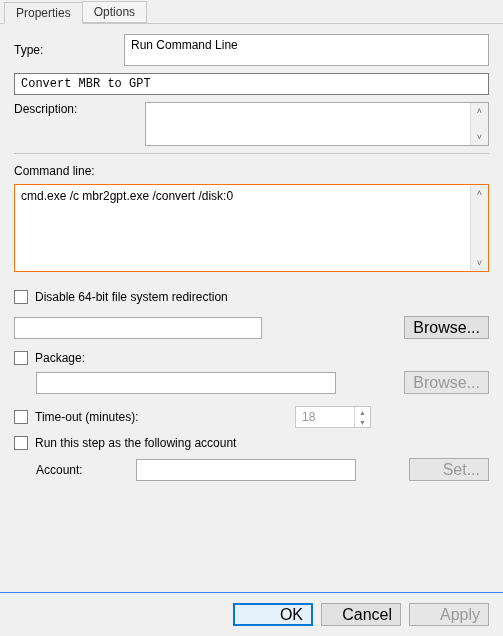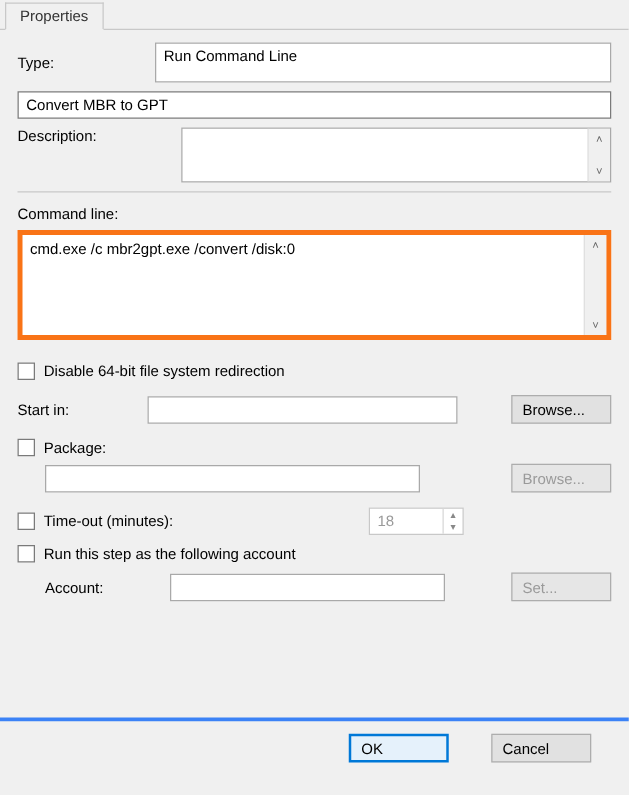--- a/index.html
+++ b/index.html
@@ -55,21 +55,21 @@
     background: #fff;
     padding: 3px 6px;
     height: 32px;
   }
   .text-input {
     flex: 1;
     border: 1px solid #7a7a7a;
     background: #fff;
     padding: 3px 6px;
     height: 22px;
-    font-family: Liberation Sans, sans-serif;
+    font-family: Liberation Mono, monospace;
     font-size: 12px;
   }
   .desc-area {
     flex: 1;
     display: flex;
     border: 1px solid #a9a9a9;
     background: #fff;
     height: 44px;
   }
   .desc-content {
@@ -98,21 +98,21 @@
   .hr {
     border: none;
     border-top: 1px solid #c8c8c8;
     margin: 6px 0 10px 0;
   }
   .section-label {
     margin-bottom: 6px;
   }
   .cmd-area {
     display: flex;
-    border: 4px solid #f97316;
+    border: 1px solid #f97316;
     background: #fff;
     height: 88px;
     margin-bottom: 18px;
   }
   .cmd-content {
     flex: 1;
     padding: 4px 6px;
     font-size: 12px;
     white-space: pre-wrap;
   }
@@ -143,26 +143,25 @@
     height: 22px;
     padding: 3px 6px;
     font-family: inherit;
     font-size: 12px;
   }
   .btn {
     height: 23px;
     border: 1px solid #adadad;
     background: #e1e1e1;
     font-family: inherit;
-    font-size: 12px;
+    font-size: 16px;
     padding: 0 8px;
     cursor: pointer;
     min-width: 80px;
-    text-align: left;
-    margin-left: 26px;
+    text-align: right;
   }
   .btn:disabled, .btn.disabled {
     color: #9a9a9a;
     background: #e6e6e6;
     cursor: default;
   }
   .spinner {
     display: inline-flex;
     border: 1px solid #c8c8c8;
     background: #fff;
@@ -183,43 +182,44 @@
   .spinner .sb {
     flex:1;
     display:flex;
     align-items:center;
     justify-content:center;
     font-size: 7px;
     color:#888;
   }
   .footer {
     position: absolute;
-    bottom: 16px;
+    bottom: 0;
     left: 0;
     right: 0;
-    border-top: 3px solid #3b82f6;
-    padding: 10px 30px;
+    border-top: 1px solid #3b82f6;
+    padding: 10px 14px;
     display: flex;
     justify-content: flex-end;
     gap: 8px;
     background: #f0f0f0;
   }
   .footer .btn { width: 80px; min-width: 80px;}
   .btn.default {
     border: 2px solid #0078d7;
     background: #e5f1fb;
   }
   .pkg-input { width: 300px; }
   .account-input { width: 220px; }
 </style>
 </head>
 <body>
 
 <div class="tab-strip">
   <div class="tab active">Properties</div>
+  <div class="tab">Options</div>
 </div>
 
 <div class="panel">
 
   <div class="row">
     <div class="lbl">Type:</div>
     <div class="ro-field">Run Command Line</div>
   </div>
 
   <div class="row">
@@ -247,21 +247,20 @@
       <div class="scroll-btn">˅</div>
     </div>
   </div>
 
   <div class="check-row">
     <div class="cb"></div>
     <div>Disable 64-bit file system redirection</div>
   </div>
 
   <div class="line-row">
-    <div class="llabel">Start in:</div>
     <input class="mid-input" style="width: 248px;" value="">
     <div style="flex:1"></div>
     <button class="btn">Browse...</button>
   </div>
 
   <div class="check-row" style="margin-bottom:6px;text-align:right;">
     <div class="cb"></div>
     <div>Package:</div>
   </div>
   <div class="line-row" style="padding-left:22px;">
@@ -291,13 +290,14 @@
     <input class="mid-input account-input disabled" disabled="" value="" style="">
     <div style="flex:1"></div>
     <button class="btn disabled" disabled="">Set...</button>
   </div>
 
 </div>
 
 <div class="footer">
   <button class="btn default">OK</button>
   <button class="btn">Cancel</button>
+  <button class="btn disabled" disabled="">Apply</button>
 </div>
 
 </body></html>

